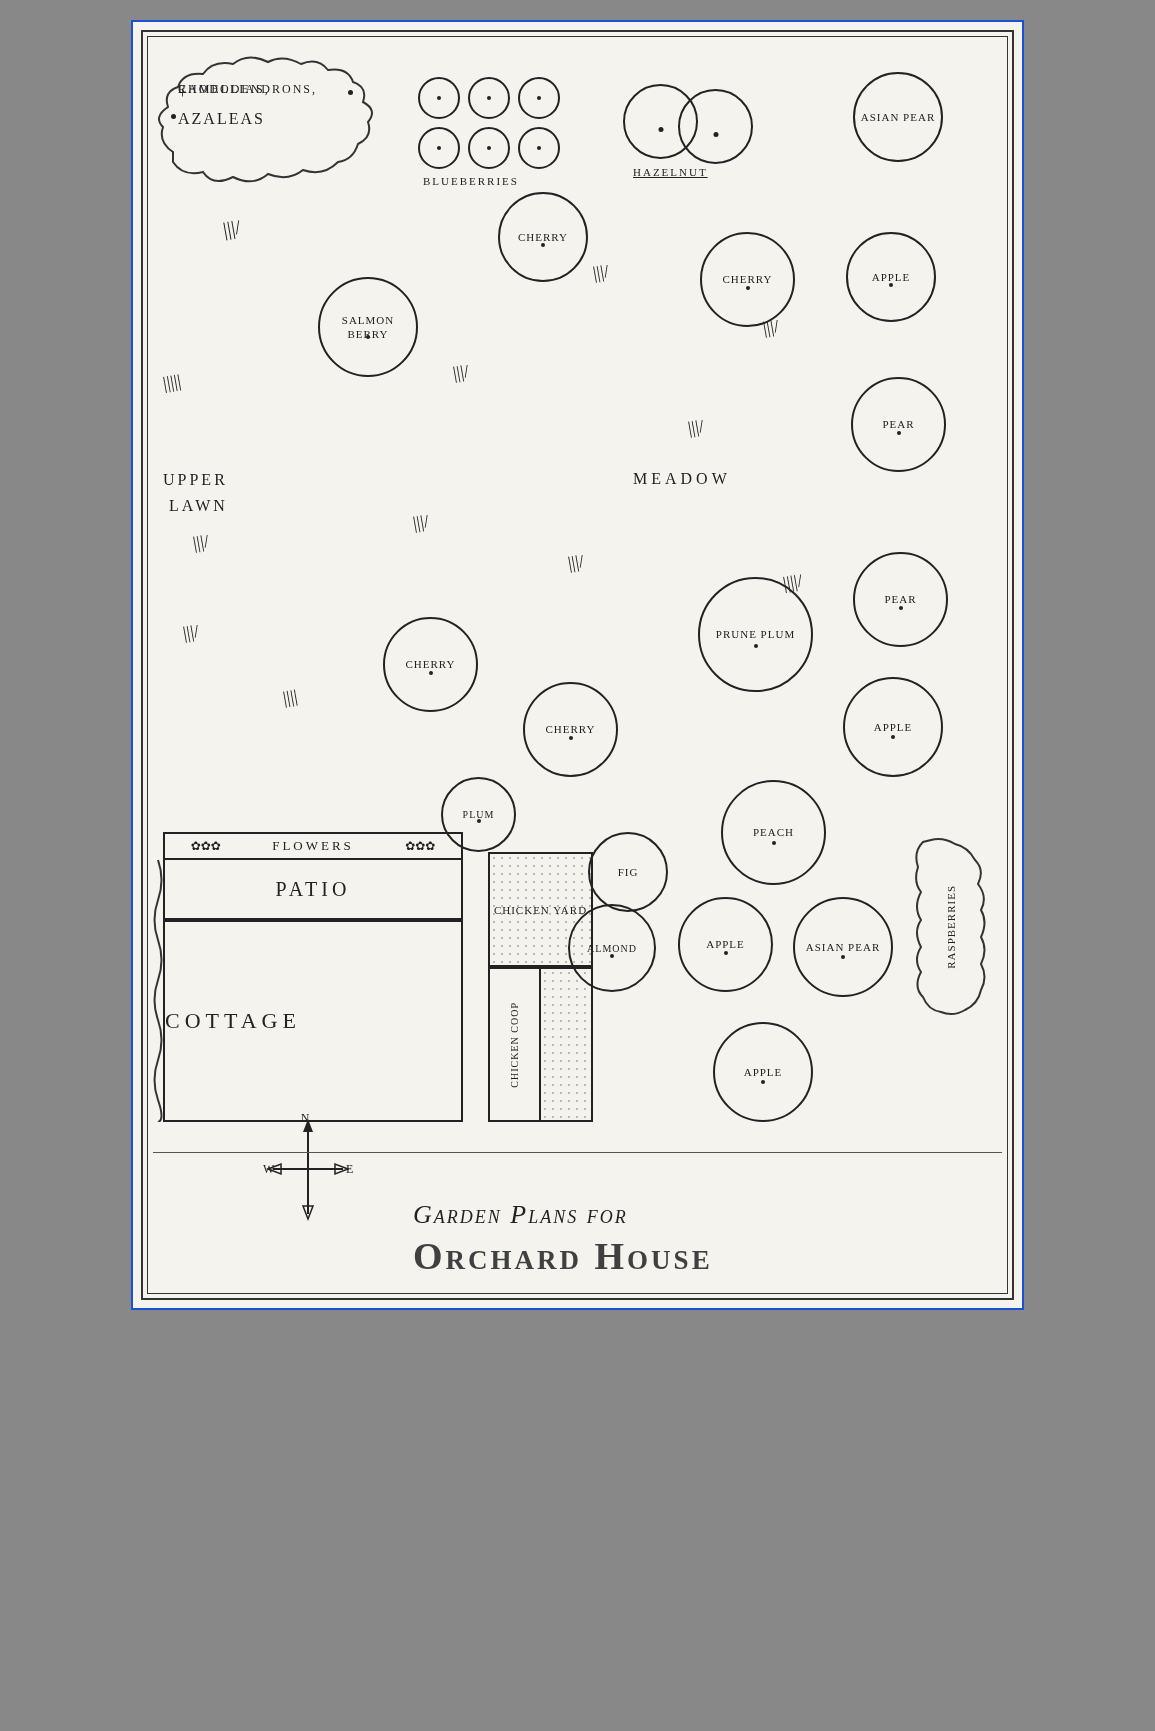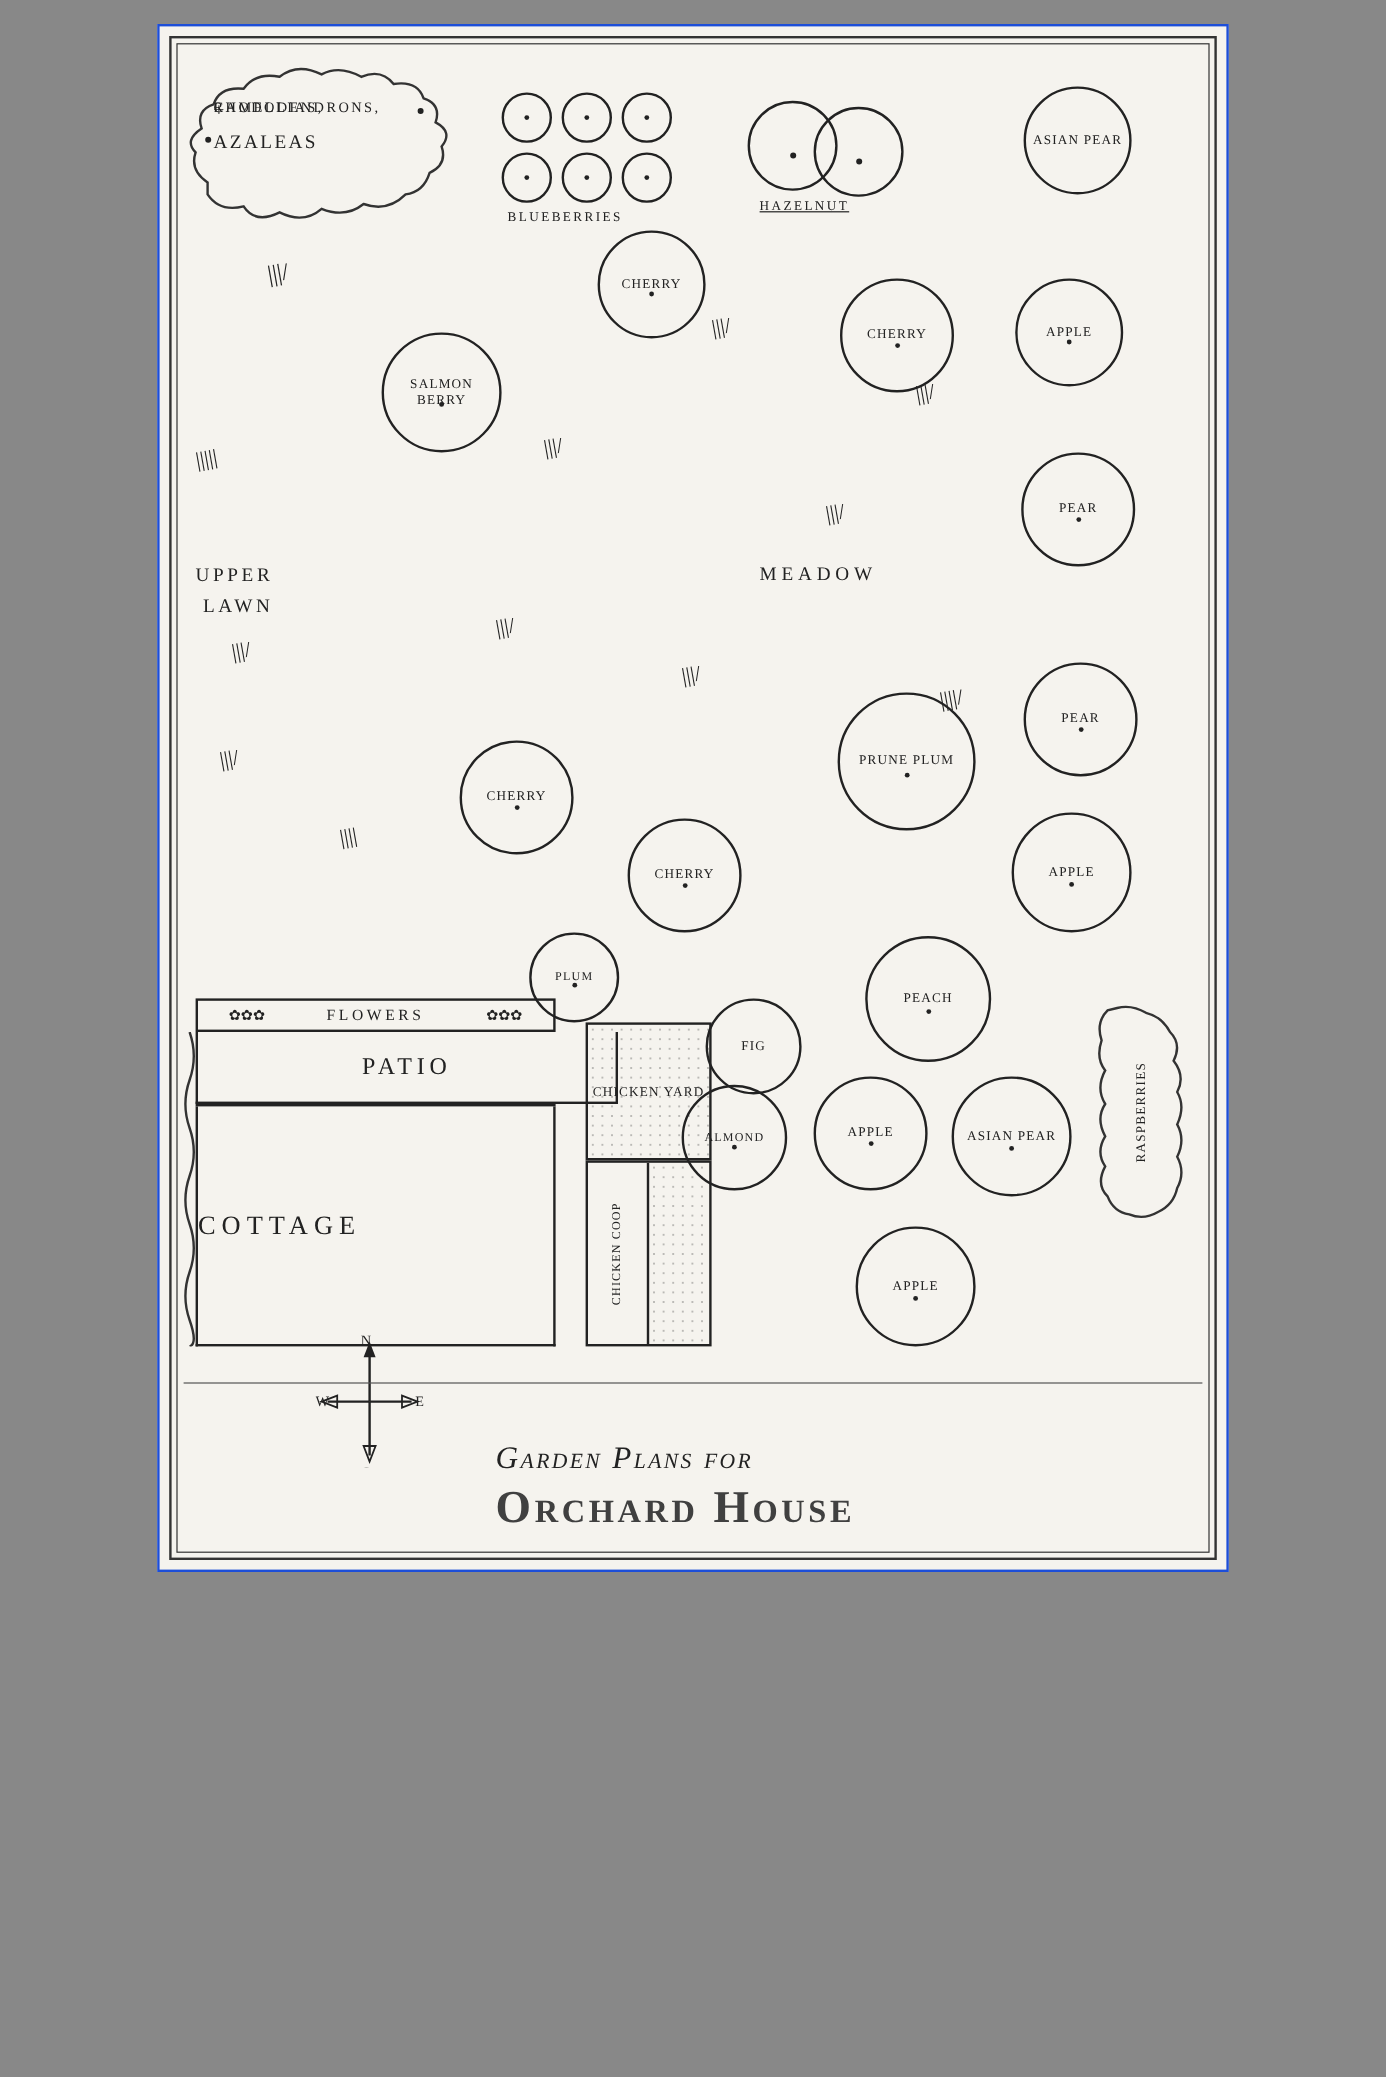--- a/index.html
+++ b/index.html
@@ -275,21 +275,21 @@
     <span class="label">Fig</span>
   </div>
 
   <div style="position:absolute; top:810px; left:30px; width:300px; height:28px; border:2px solid #222; display:flex; align-items:center; justify-content:space-around; background:transparent;">
 
     <span style="font-size:12px; color:#222;">✿✿✿</span>
     <span class="map-label" style="font-size:13px; letter-spacing:3px; position:static;">Flowers</span>
     <span style="font-size:12px; color:#222;">✿✿✿</span>
   </div>
 
-  <div style="position:absolute; top:838px; left:30px; width:352px; height:60px; border-left:2px solid #222; border-right:2px solid #222; border-bottom:2px solid #222; display:flex; align-items:center; justify-content:center;">
+  <div style="position:absolute; top:838px; left:30px; width:300px; height:60px; border-left:2px solid #222; border-right:2px solid #222; border-bottom:2px solid #222; display:flex; align-items:center; justify-content:center;">
     <span class="map-label" style="font-size:20px; letter-spacing:4px; position:static;">Patio</span>
   </div>
 
   <div style="position:absolute; top:898px; left:30px; width:300px; height:2px; background:#222;"></div>
 
   <div style="position:absolute; top:900px; left:30px; width:300px; height:200px; border-left:2px solid #222; border-right:2px solid #222; border-bottom:2px solid #222; display:flex; align-items:center; justify-content:flex-start;">
     <span class="map-label" style="font-size:22px; letter-spacing:5px; position:static;">Cottage</span>
   </div>
 
   <div style="position:absolute; top:838px; left:18px; width:14px; height:262px;">

